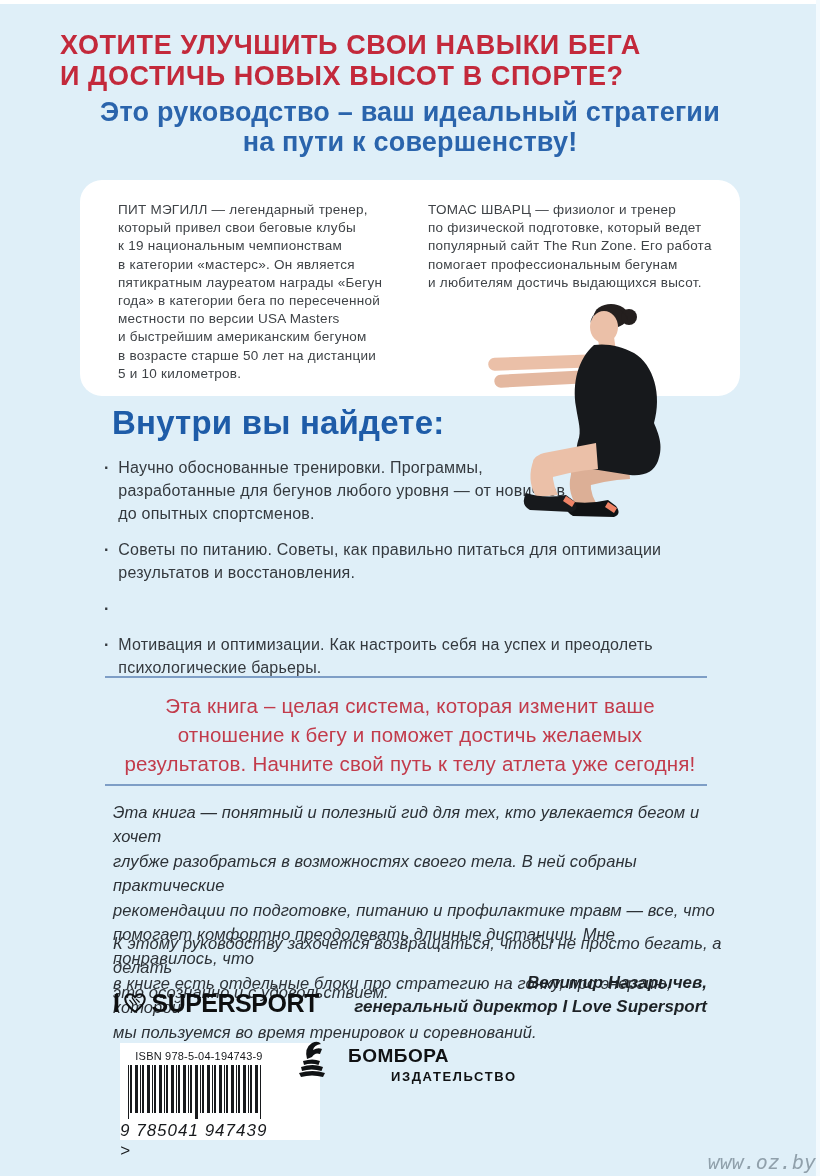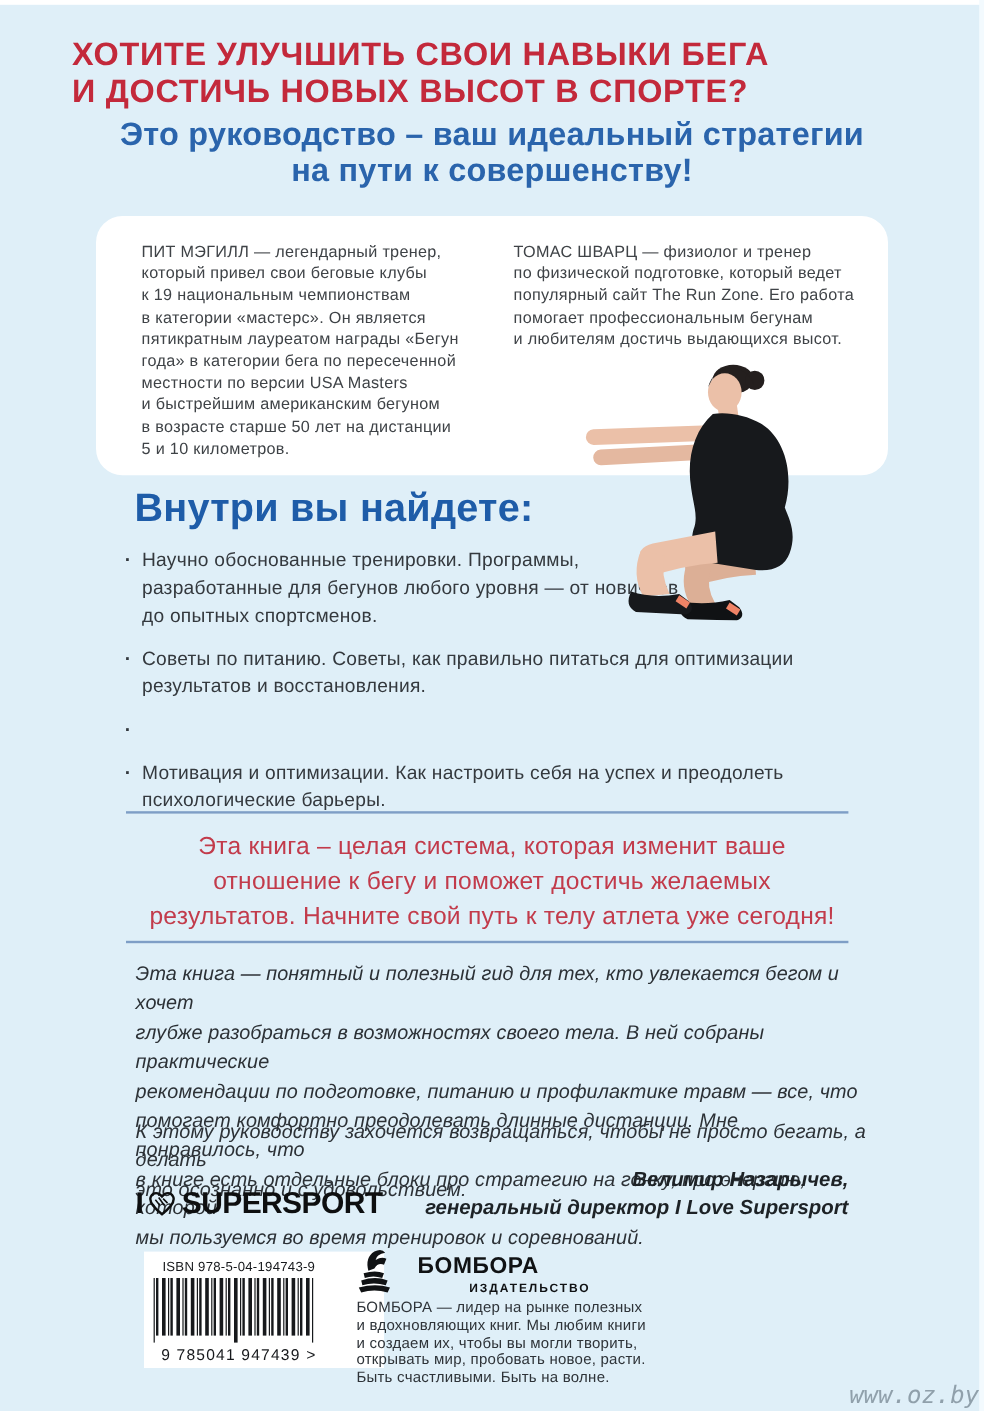--- a/index.html
+++ b/index.html
@@ -42,25 +42,25 @@
   .signature{position:absolute;left:300px;top:971px;width:407px;text-align:right;color:#1D2226;
     font-size:17px;line-height:23.5px;font-weight:bold;font-style:italic;}
 
   .supersport{position:absolute;left:113px;top:989px;display:flex;align-items:center;gap:3px;color:#0E0F10;}
   .supersport .word{font-size:25px;font-weight:bold;letter-spacing:-.5px;}
   .supersport svg{display:block;margin:0 1px;}
 
   .barcode-card{position:absolute;left:120px;top:1043px;width:158px;height:97px;background:#ffffff;padding-left:42px;}
   .isbn{position:absolute;left:0;top:7px;width:158px;text-align:center;font-size:11px;color:#17191C;letter-spacing:.2px;}
   .barcode-svg{position:absolute;left:6px;top:22px;}
-  .barcode-digits{position:absolute;left:0;top:78px;width:158px;text-align:center;font-size:13px;color:#17191C;letter-spacing:1px;}
+  .barcode-digits{position:absolute;left:0;top:78px;width:158px;text-align:left;font-size:17px;color:#17191C;letter-spacing:1px;font-style:italic;}
 
   .publisher-logo{position:absolute;left:297px;top:1040px;display:flex;gap:21px;}
   .publisher-name{font-size:19px;font-weight:bold;color:#101214;letter-spacing:.5px;margin-top:5px;}
-  .publisher-subtitle{font-size:10px;font-weight:bold;color:#101214;letter-spacing:1.6px;margin-top:2px;padding-left:43px;}
+  .publisher-subtitle{font-size:13px;font-weight:bold;color:#101214;letter-spacing:1.6px;margin-top:2px;padding-left:43px;}
   .publisher-desc{position:absolute;left:297px;top:1082px;width:250px;font-size:12.5px;line-height:14.8px;color:#2E3338;white-space:pre-line;letter-spacing:.2px;}
 
   .watermark{position:absolute;right:4px;top:1150px;font-family:"DejaVu Sans Mono",monospace;font-size:20px;color:#90A0AB;font-style:italic;}
 </style>
 </head>
 <body>
 
 <div class="page">
   <div class="edge-top"></div>
 
@@ -210,22 +210,17 @@
       <path d="M2 33 q14 -4 26 0 l-2 4 q-11 -3 -22 0 Z" fill="#101214"></path>
       <path d="M4 27 q12 -4 22 0 l-1.5 4 q-10 -3 -19.5 0 Z" fill="#101214"></path>
       <path d="M6 21 q10 -3 17 0 l-1.5 4 q-7.5 -2.5 -14.5 0 Z" fill="#101214"></path>
       <path d="M10 19 Q7 8 15 3 q6 -3 9 1 q-7 1 -8 6 q5 -3 9 -1 l-2 5 q-5 -2 -8 3 Z" fill="#101214"></path>
     </svg>
     <div>
       <div class="publisher-name">БОМБОРА</div>
       <div class="publisher-subtitle">ИЗДАТЕЛЬСТВО</div>
     </div>
   </div>
-  <div class="publisher-desc">БОМБОРА — лидер на рынке полезных
-и вдохновляющих книг. Мы любим книги
-и создаем их, чтобы вы могли творить,
-открывать мир, пробовать новое, расти.
-Быть счастливыми. Быть на волне.</div>
 
   <div class="watermark">www.oz.by</div>
 
   <div class="edge-right"></div>
 </div>
 
 </body></html>

